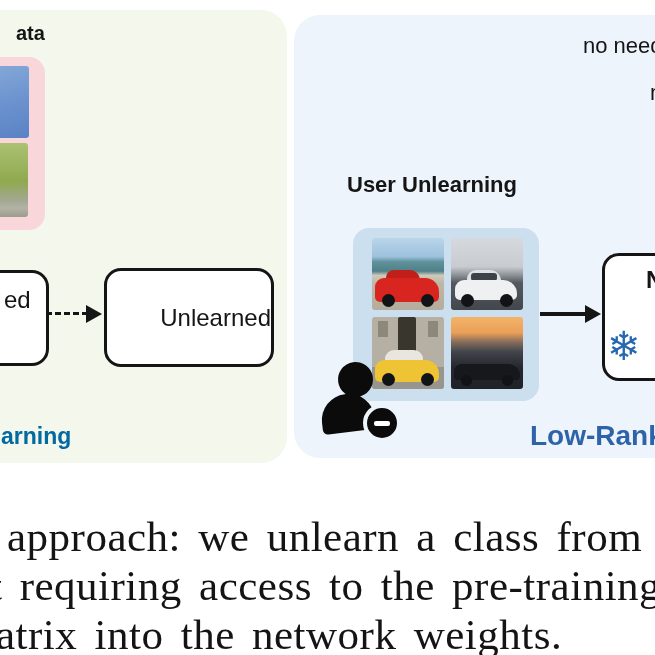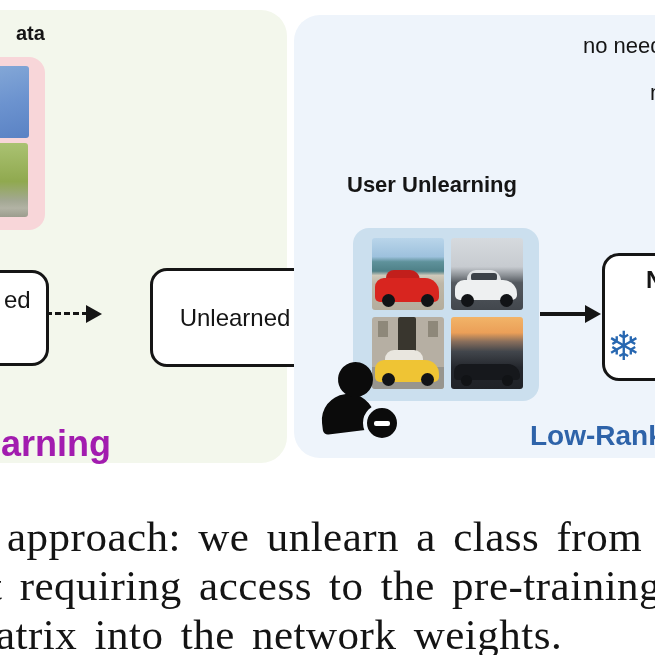--- a/index.html
+++ b/index.html
@@ -19,26 +19,26 @@
      background:linear-gradient(165deg,#8aadd9 0%,#6c93cf 55%,#5a82c4 100%);}
   .plane-fuselage{position:absolute;left:-10px;top:30px;width:58px;height:9px;background:#d9dee3;
      border-radius:5px;transform:rotate(-36deg);}
   .photo-bird{left:-44px;top:143px;width:72px;height:74px;
      background:linear-gradient(180deg,#aac272 0%,#90a94f 52%,#a3a893 78%,#b2b3a4 88%,#9b9c8d 100%);}
 
   .model-box{background:#ffffff;border:3.5px solid #151515;border-radius:17px;}
   .box-pretrained{left:-110px;top:270px;width:153px;height:90px;}
   .ed-frag{left:4px;top:286px;font-size:24px;font-weight:400;}
   .box-unlearned{left:104px;top:268px;width:164px;height:93px;display:flex;flex-direction:column;
-     align-items:center;justify-content:center;font-size:24px;font-weight:500;line-height:32px;text-align:center;margin-left:46px;}
+     align-items:flex-end;justify-content:center;font-size:24px;font-weight:500;line-height:32px;text-align:center;}
 
   .dash-line{left:46px;top:312px;width:42px;height:0;border-top:3.5px dashed #151515;}
   .dash-head{left:86px;top:305px;width:0;height:0;border-top:9px solid transparent;
      border-bottom:9px solid transparent;border-left:16px solid #151515;}
-  .green-label{left:1px;top:423px;font-size:36px;font-weight:700;color:#a21caf;white-space:nowrap;}
+  .green-label{left:1px;top:423px;font-size:23px;font-weight:700;color:#0369a1;white-space:nowrap;}
 
   
   .no-need{left:583px;top:33px;font-size:22px;white-space:nowrap;}
   .note-frag2{left:650px;top:80px;font-size:22px;white-space:nowrap;}
   .req-title{left:347px;top:162px;width:200px;text-align:left;font-size:22px;font-weight:600;line-height:29px;margin-top:8px;}
   .blue-card{left:353px;top:228px;width:186px;height:173px;background:#cbdfee;border-radius:16px;}
 
   .photo-redcar{left:372px;top:238px;width:72px;height:72px;
      background:linear-gradient(180deg,#b9d5ea 0%,#9dc1dd 26%,#5f929b 33%,#4e8087 46%,#cfc9ba 52%,#beb7a7 63%,#b4ad9d 100%);}
   .photo-whitecar{left:451px;top:238px;width:72px;height:72px;

